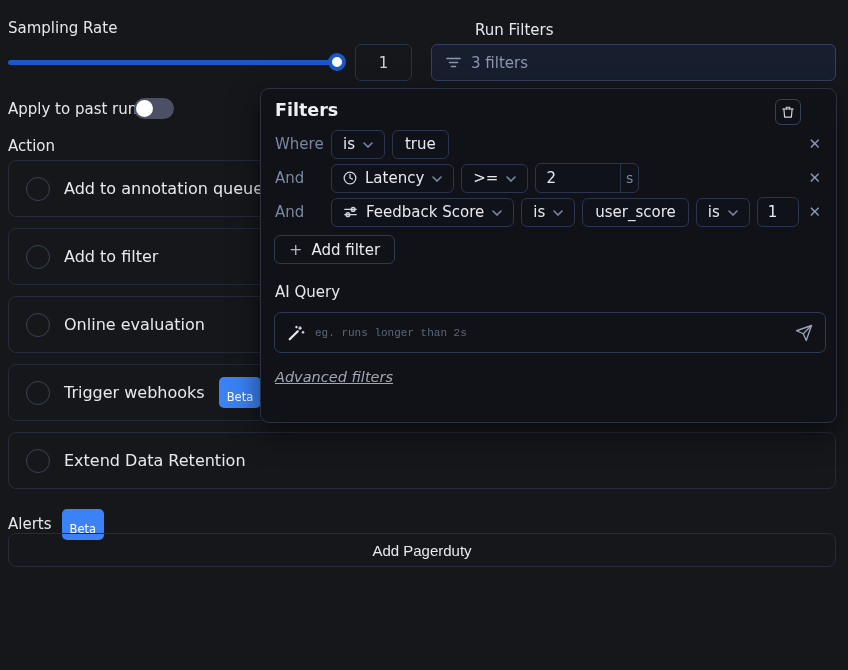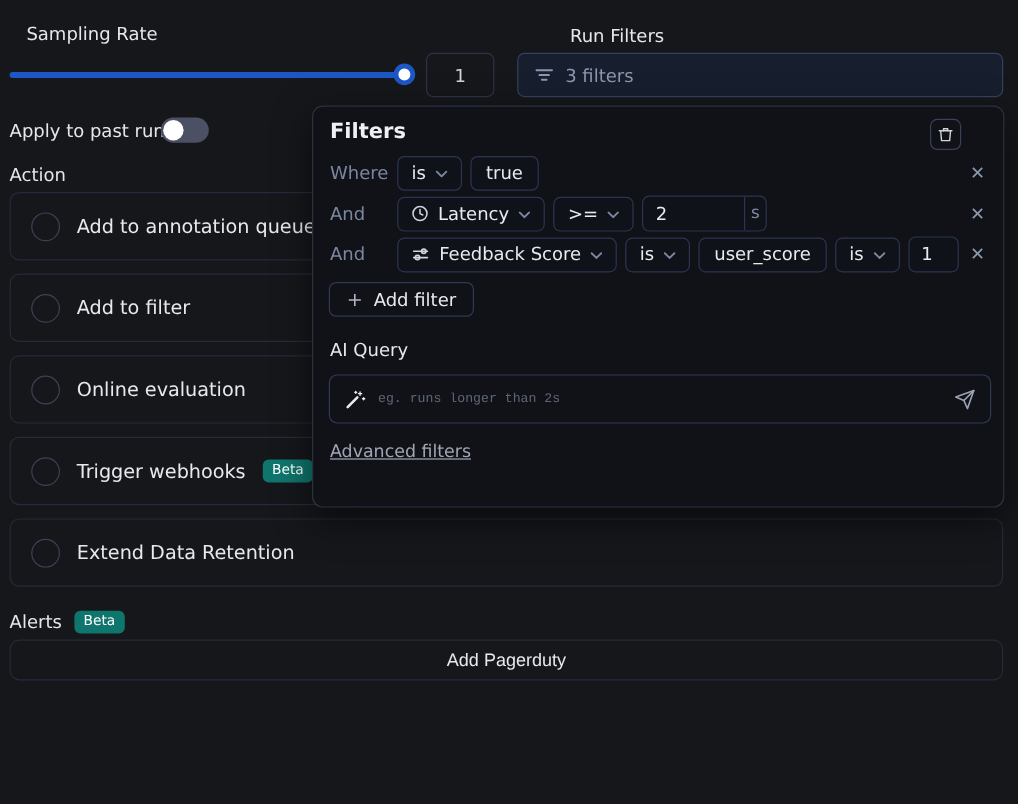--- a/index.html
+++ b/index.html
@@ -9,21 +9,21 @@
     font-family:"DejaVu Sans","Liberation Sans",sans-serif;
     color:#e8eaee;
     overflow:hidden;
     position:relative;
   }
   #app { position:absolute; inset:0; }
 
   .field-label { position:absolute; font-size:15px; color:#e4e7ec; }
 
   
-  .lbl-sampling { left:8px; top:19px;margin-left:14px; }
+  .lbl-sampling { left:8px; top:19px; }
   .slider-wrap { position:absolute; left:8px; top:53px; width:340px; height:18px; }
   .slider-track { position:absolute; left:0; top:7px; width:332px; height:5px; border-radius:3px; background:#1d56c5; }
   .slider-knob { position:absolute; left:320px; top:0; width:18px; height:18px; border-radius:50%;
                  background:#ffffff; border:4px solid #1d56c5; }
   .value-box { position:absolute; left:355px; top:44px; width:57px; height:37px;
                border:1px solid #2b3348; border-radius:6px; display:flex; align-items:center;
                justify-content:center; font-size:15px; color:#ced3dc; background:transparent; }
 
   
   .lbl-runfilters { left:431px; top:21px;margin-left:44px; }
@@ -42,22 +42,22 @@
 
   
   .lbl-action { left:8px; top:137px; }
   .opt-row { position:absolute; left:8px; width:828px; height:57px;
              border:1px solid #252b3a; border-radius:8px; display:flex; align-items:center;
              gap:14px; padding:0 17px; cursor:pointer; background:transparent; }
   .opt-row.r0 { top:160px; } .opt-row.r1 { top:228px; } .opt-row.r2 { top:296px; }
   .opt-row.r3 { top:364px; } .opt-row.r4 { top:432px; }
   .radio { width:24px; height:24px; border-radius:50%; border:1.5px solid #3b4256; flex:0 0 auto; }
   .opt-label { font-size:16px; color:#e7e9ed; }
-  .badge { display:inline-block; background:#0f766e; color:#fff; font-size:11.5px;
-           padding:3px 8px 4px; border-radius:5px; line-height:1; }
+  .badge { display:inline-block; background:#3b82f6; color:#fff; font-size:11.5px;
+           padding:15px 8px 4px; border-radius:5px; line-height:1; }
 
   
   .lbl-alerts { left:8px; top:509px; display:flex; gap:10px; align-items:center; }
   .btn-outline { position:absolute; left:8px; top:533px; width:828px; height:34px;
                  border:1px solid #252b3a; border-radius:8px; background:transparent;
                  display:flex; align-items:center; justify-content:center; font-size:15px;
                  color:#e7e9ed; cursor:pointer; }
   .btn-save { position:absolute; left:8px; top:612px; width:828px; height:38px;
               border:none; border-radius:6px; background:#0d47a4; color:#ffffff;
               display:flex; align-items:center; justify-content:center; font-size:15px;
@@ -103,21 +103,21 @@
   .lbl-aiquery { position:absolute; left:14px; top:194px; font-size:15px; color:#e4e7ec; }
   .ai-input { position:absolute; left:13px; top:223px; width:552px; height:41px;
               border:1px solid #2e3952; border-radius:7px; display:flex; align-items:center;
               gap:10px; padding:0 12px; }
   .ai-input input { flex:1; background:transparent; border:none; outline:none;
                     font-size:11px; color:#dfe3ea; font-family:Liberation Mono, monospace; }
   .ai-input input::placeholder { color:#5d6678; }
   .send-btn { background:none; border:none; cursor:pointer; display:flex; padding:0; }
   .send-btn svg { stroke:#9aa3b5; }
   .adv-link { position:absolute; left:14px; top:280px; font-size:14.5px; color:#a0a7b4;
-              text-decoration:underline; cursor:pointer; }
+              text-decoration:underline; cursor:pointer;font-style:italic; }
 </style>
 </head>
 <body>
 
 <div id="app">
 
   <div class="field-label lbl-sampling">Sampling Rate</div>
   <div class="slider-wrap">
     <div class="slider-track"></div>
     <div class="slider-knob"></div>

